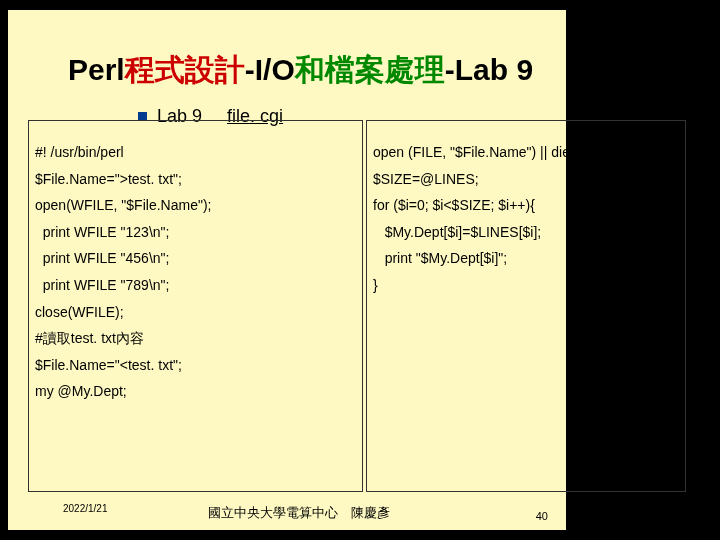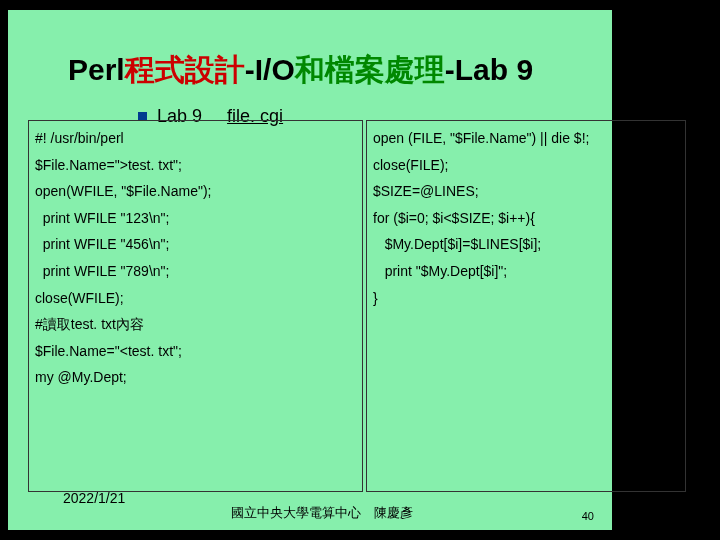--- a/index.html
+++ b/index.html
@@ -7,23 +7,23 @@
     width: 720px;
     height: 540px;
     background: #000;
     font-family: Arial, "Microsoft JhengHei", sans-serif;
     position: relative;
   }
   .slide {
     position: absolute;
     left: 8px;
     top: 10px;
-    width: 604px;
+    width: 558px;
     height: 520px;
-    background: #86efac;
+    background: #fef9c3;
   }
   .title {
     position: absolute;
     left: 60px;
     top: 40px;
     font-size: 30px;
     font-weight: bold;
     color: #333;
   }
   .t-black { color: #000; }
@@ -46,41 +46,41 @@
   .subtitle {
     font-size: 18px;
     color: #000;
   }
   .fname { text-decoration: underline; margin-left: 20px; }
   .code-box {
     position: absolute;
     border: 1px solid #333;
     font-size: 14px;
     line-height: 1.9;
-    padding: 4px 6px;
+    padding: 18px 6px;
     color: #000;
   }
   .box-left {
     left: 20px;
     top: 110px;
     width: 335px;
     height: 372px;
   }
   .box-right {
     left: 358px;
     top: 110px;
     width: 320px;
     height: 372px;
   }
   .code-line { white-space: pre; }
   .footer-date {
     position: absolute;
     left: 55px;
-    bottom: 24px;
-    font-size: 14px;
+    bottom: 16px;
+    font-size: 10px;
     color: #000;
   }
   .footer-center {
     position: absolute;
     left: 0;
     right: 0;
     bottom: 8px;
     text-align: center;
     font-size: 13px;
     color: #000;
@@ -119,21 +119,20 @@
     <div class="code-line">  print WFILE "456\n";</div>
     <div class="code-line">  print WFILE "789\n";</div>
     <div class="code-line">close(WFILE);</div>
     <div class="code-line">#讀取test. txt內容
 $File.Name="&lt;test. txt";</div>
     <div class="code-line">my @My.Dept;</div>
   </div>
 
   <div class="code-box box-right">
     <div class="code-line">open (FILE, "$File.Name") || die $!;</div>
-    <div class="code-line">close(FILE);</div>
     <div class="code-line">$SIZE=@LINES;</div>
     <div class="code-line"></div>
     <div class="code-line">for ($i=0; $i&lt;$SIZE; $i++){</div>
     <div class="code-line">   $My.Dept[$i]=$LINES[$i];</div>
     <div class="code-line">   print "$My.Dept[$i]";</div>
     <div class="code-line">}</div>
   </div>
 
   <div class="footer-date">2022/1/21</div>
   <div class="footer-center">國立中央大學電算中心　陳慶彥</div>

